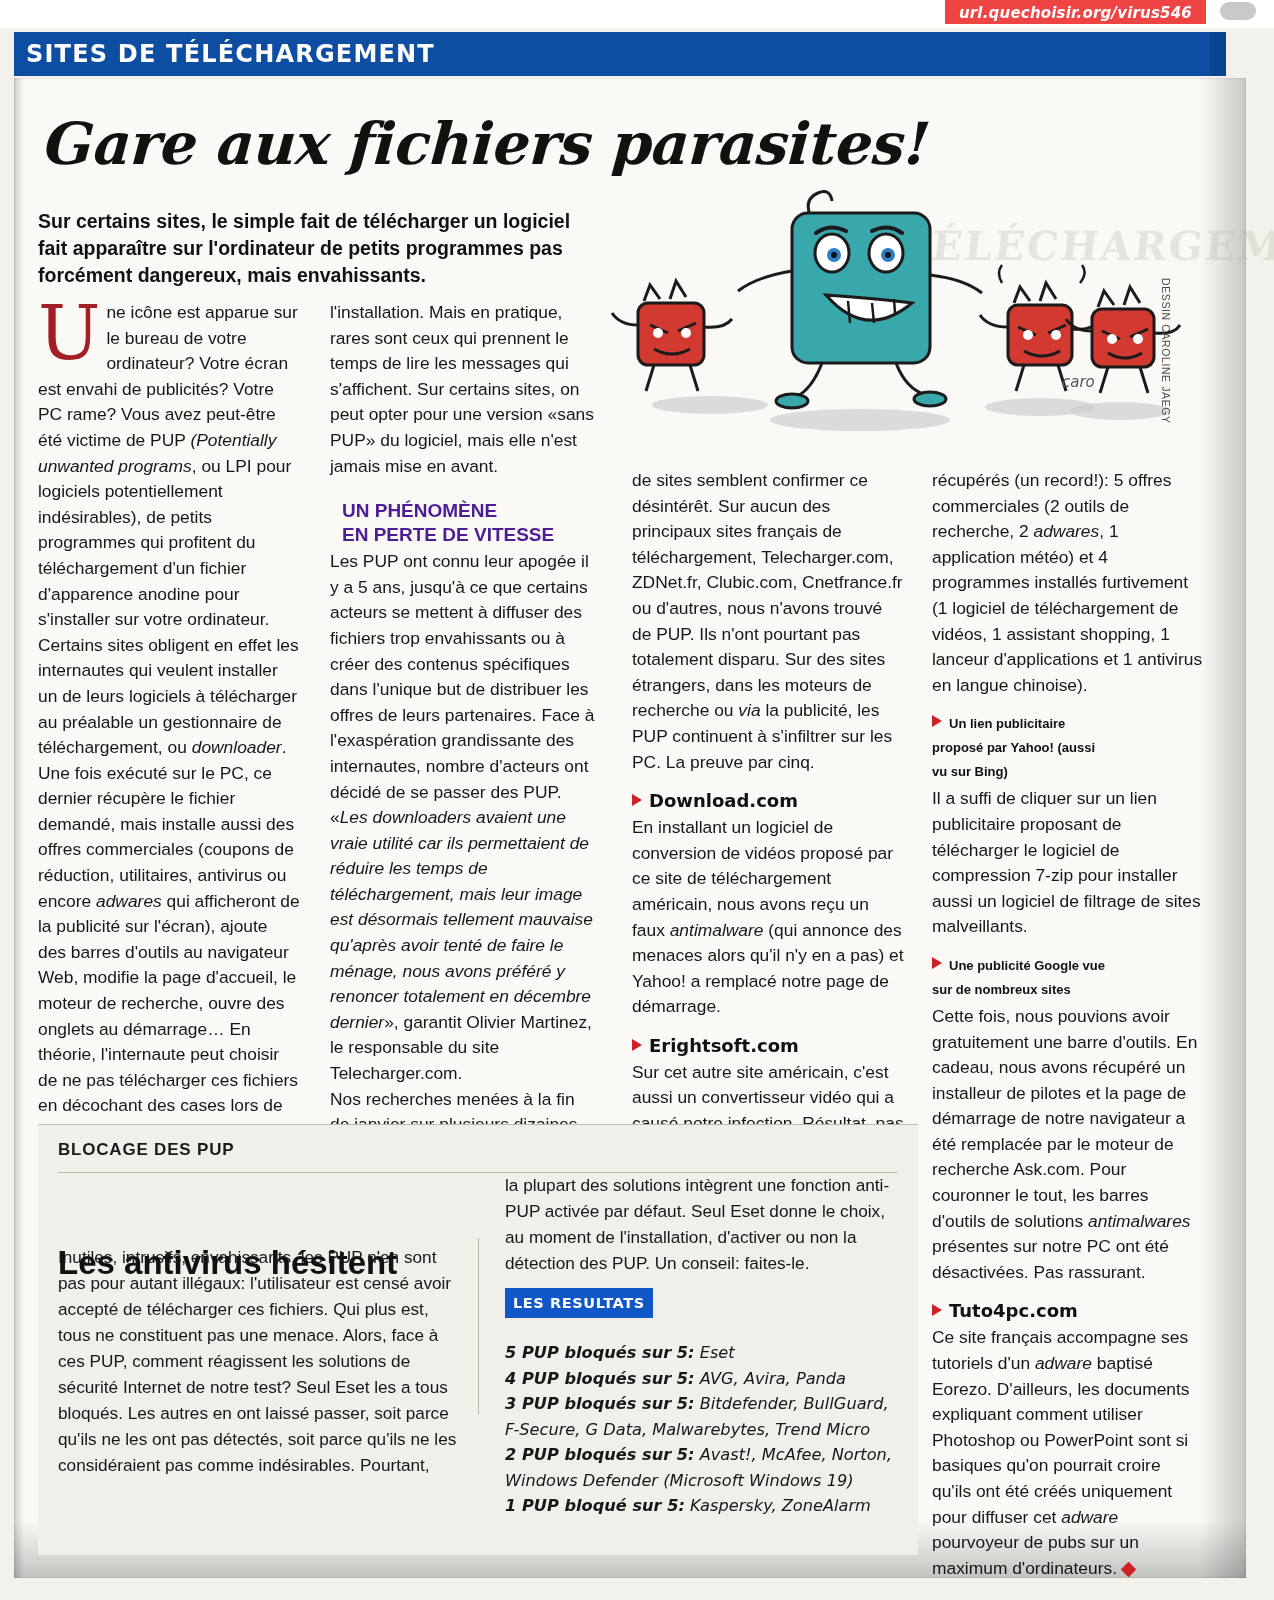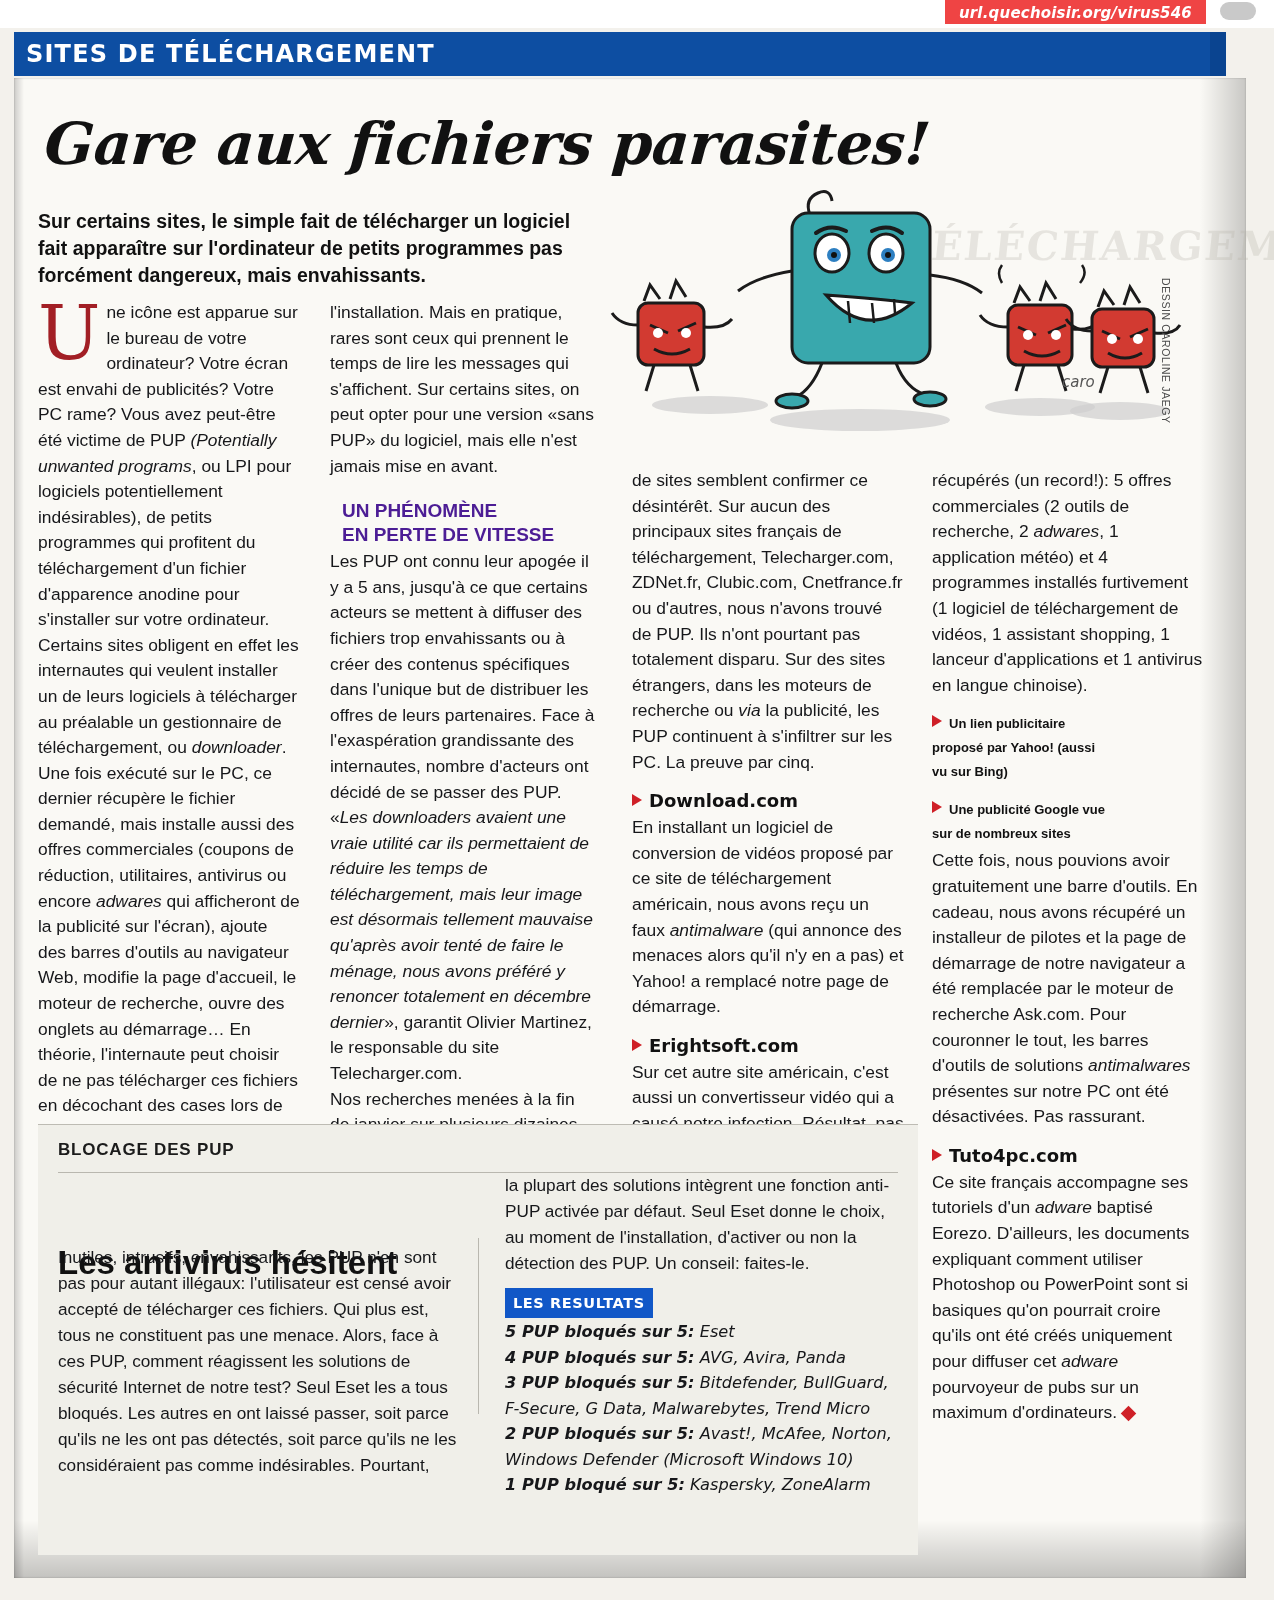--- a/index.html
+++ b/index.html
@@ -270,21 +270,21 @@
   }
   .results-label {
     display: inline-block;
     background: #1157c7;
     color: #fff;
     font-family: "DejaVu Sans", sans-serif;
     font-weight: bold;
     font-size: 14.5px;
     letter-spacing: 0.6px;
     padding: 2px 8px 2px 8px;
-    margin: 12px 0 1px 0;
+    margin: 12px 0 22px 0;
   }
   .result-line {
     font-family: "DejaVu Sans", sans-serif;
     font-style: italic;
     font-size: 16.2px;
     line-height: 25.5px;
     color: #16171a;
   }
   .result-line b { font-weight: bold; }
 
@@ -429,20 +429,21 @@
 
   <div class="col" id="col4">
     <p>
       <span>récupérés (un record!): 5 offres commerciales (2 outils de recherche, 2 </span><span class="ital">adwares</span><span>, 1 application météo) et 4 programmes installés furtivement (1 logiciel de téléchargement de vidéos, 1 assistant shopping, 1 lanceur d'applications et 1 antivirus en langue chinoise).</span>
     </p>
     <div class="bullet-head">
       <span class="tri"></span><span>Un lien publicitaire</span>
       <div>proposé par Yahoo! (aussi</div>
       <div>vu sur Bing)</div>
     </div>
+    <p>Il a suffi de cliquer sur un lien publicitaire proposant de télécharger le logiciel de compression 7-zip pour installer aussi un logiciel de filtrage de sites malveillants.</p>
     <div class="bullet-head">
       <span class="tri"></span><span>Une publicité Google vue</span>
       <div>sur de nombreux sites</div>
     </div>
     <p>
       <span>Cette fois, nous pouvions avoir gratuitement une barre d'outils. En cadeau, nous avons récupéré un installeur de pilotes et la page de démarrage de notre navigateur a été remplacée par le moteur de recherche Ask.com. Pour couronner le tout, les barres d'outils de solutions </span><span class="ital">antimalwares</span><span> présentes sur notre PC ont été désactivées. Pas rassurant.</span>
     </p>
     <div class="bullet-head mono">
       <span class="tri"></span><span>Tuto4pc.com</span>
     </div>
@@ -467,21 +468,21 @@
     <div class="result-line">
       <b>4 PUP bloqués sur 5:</b>
       <span>AVG, Avira, Panda</span>
     </div>
     <div class="result-line">
       <b>3 PUP bloqués sur 5:</b>
       <span>Bitdefender, BullGuard, F-Secure, G Data, Malwarebytes, Trend Micro</span>
     </div>
     <div class="result-line">
       <b>2 PUP bloqués sur 5:</b>
-      <span>Avast!, McAfee, Norton, Windows Defender (Microsoft Windows 10)</span>
+      <span>Avast!, McAfee, Norton, Windows Defender (Microsoft Windows 19)</span>
     </div>
     <div class="result-line">
       <b>1 PUP bloqué sur 5:</b>
       <span>Kaspersky, ZoneAlarm</span>
     </div>
   </div>
 
 </div>
 
 </body></html>

